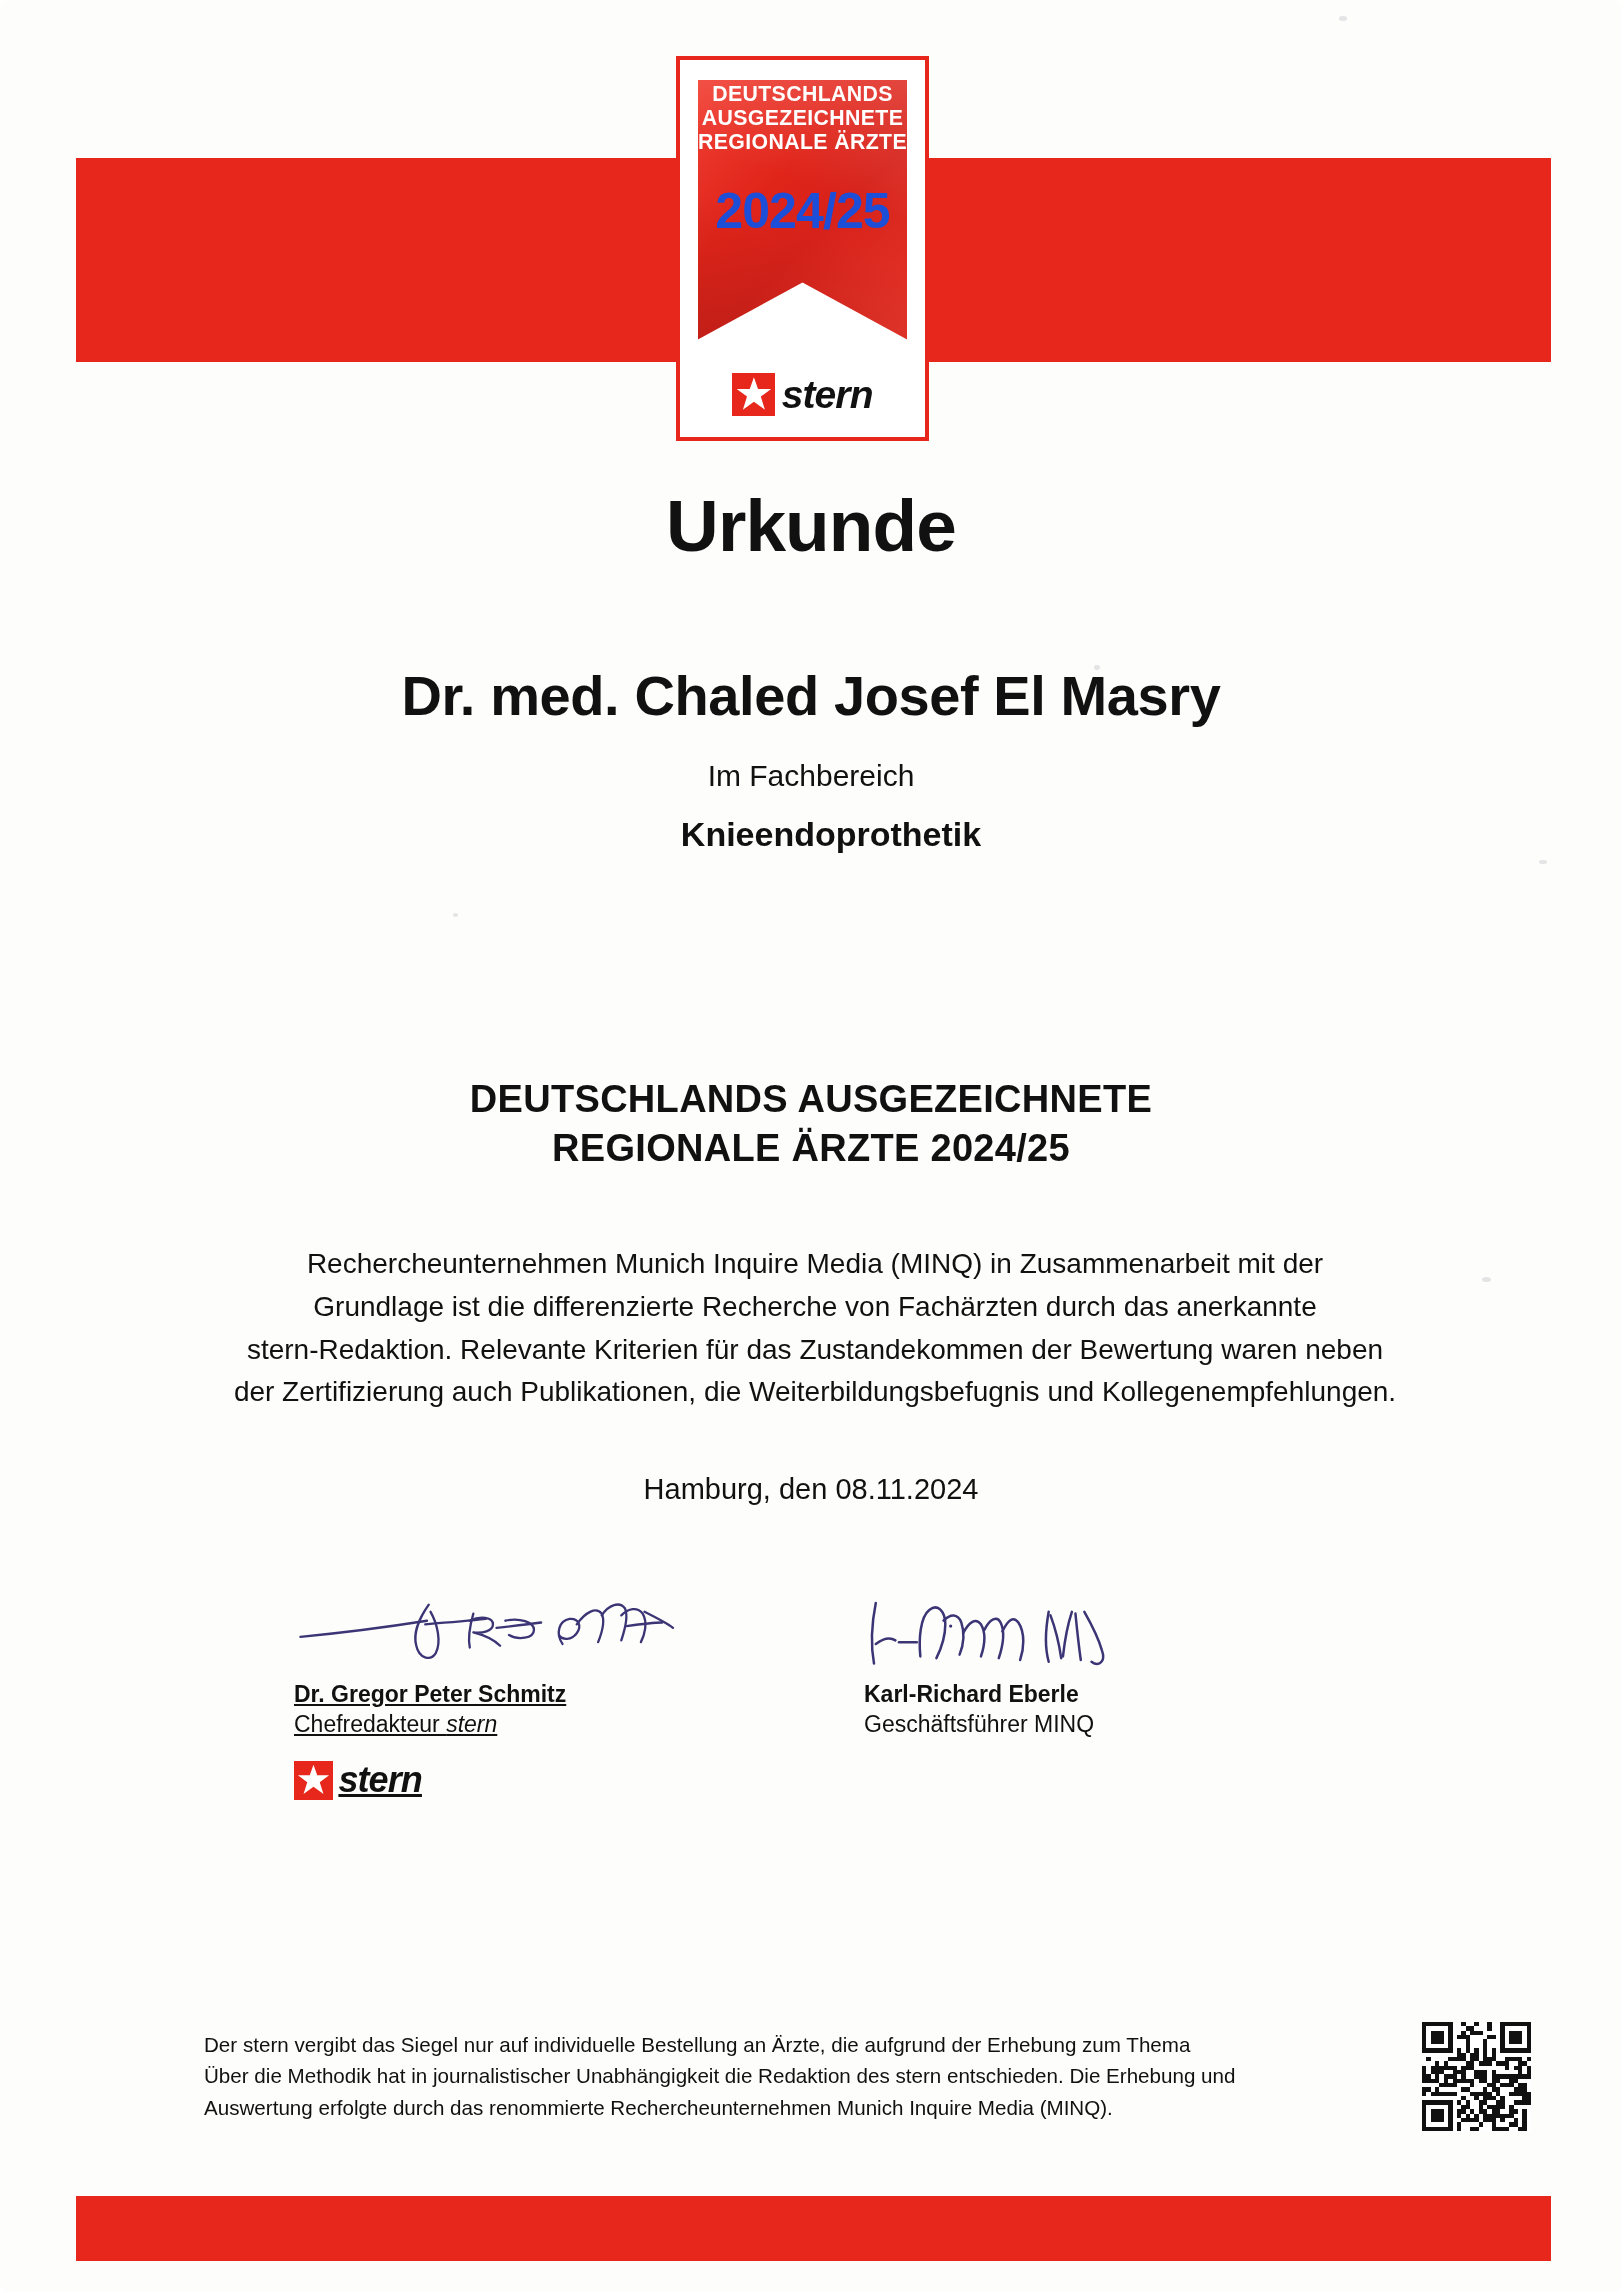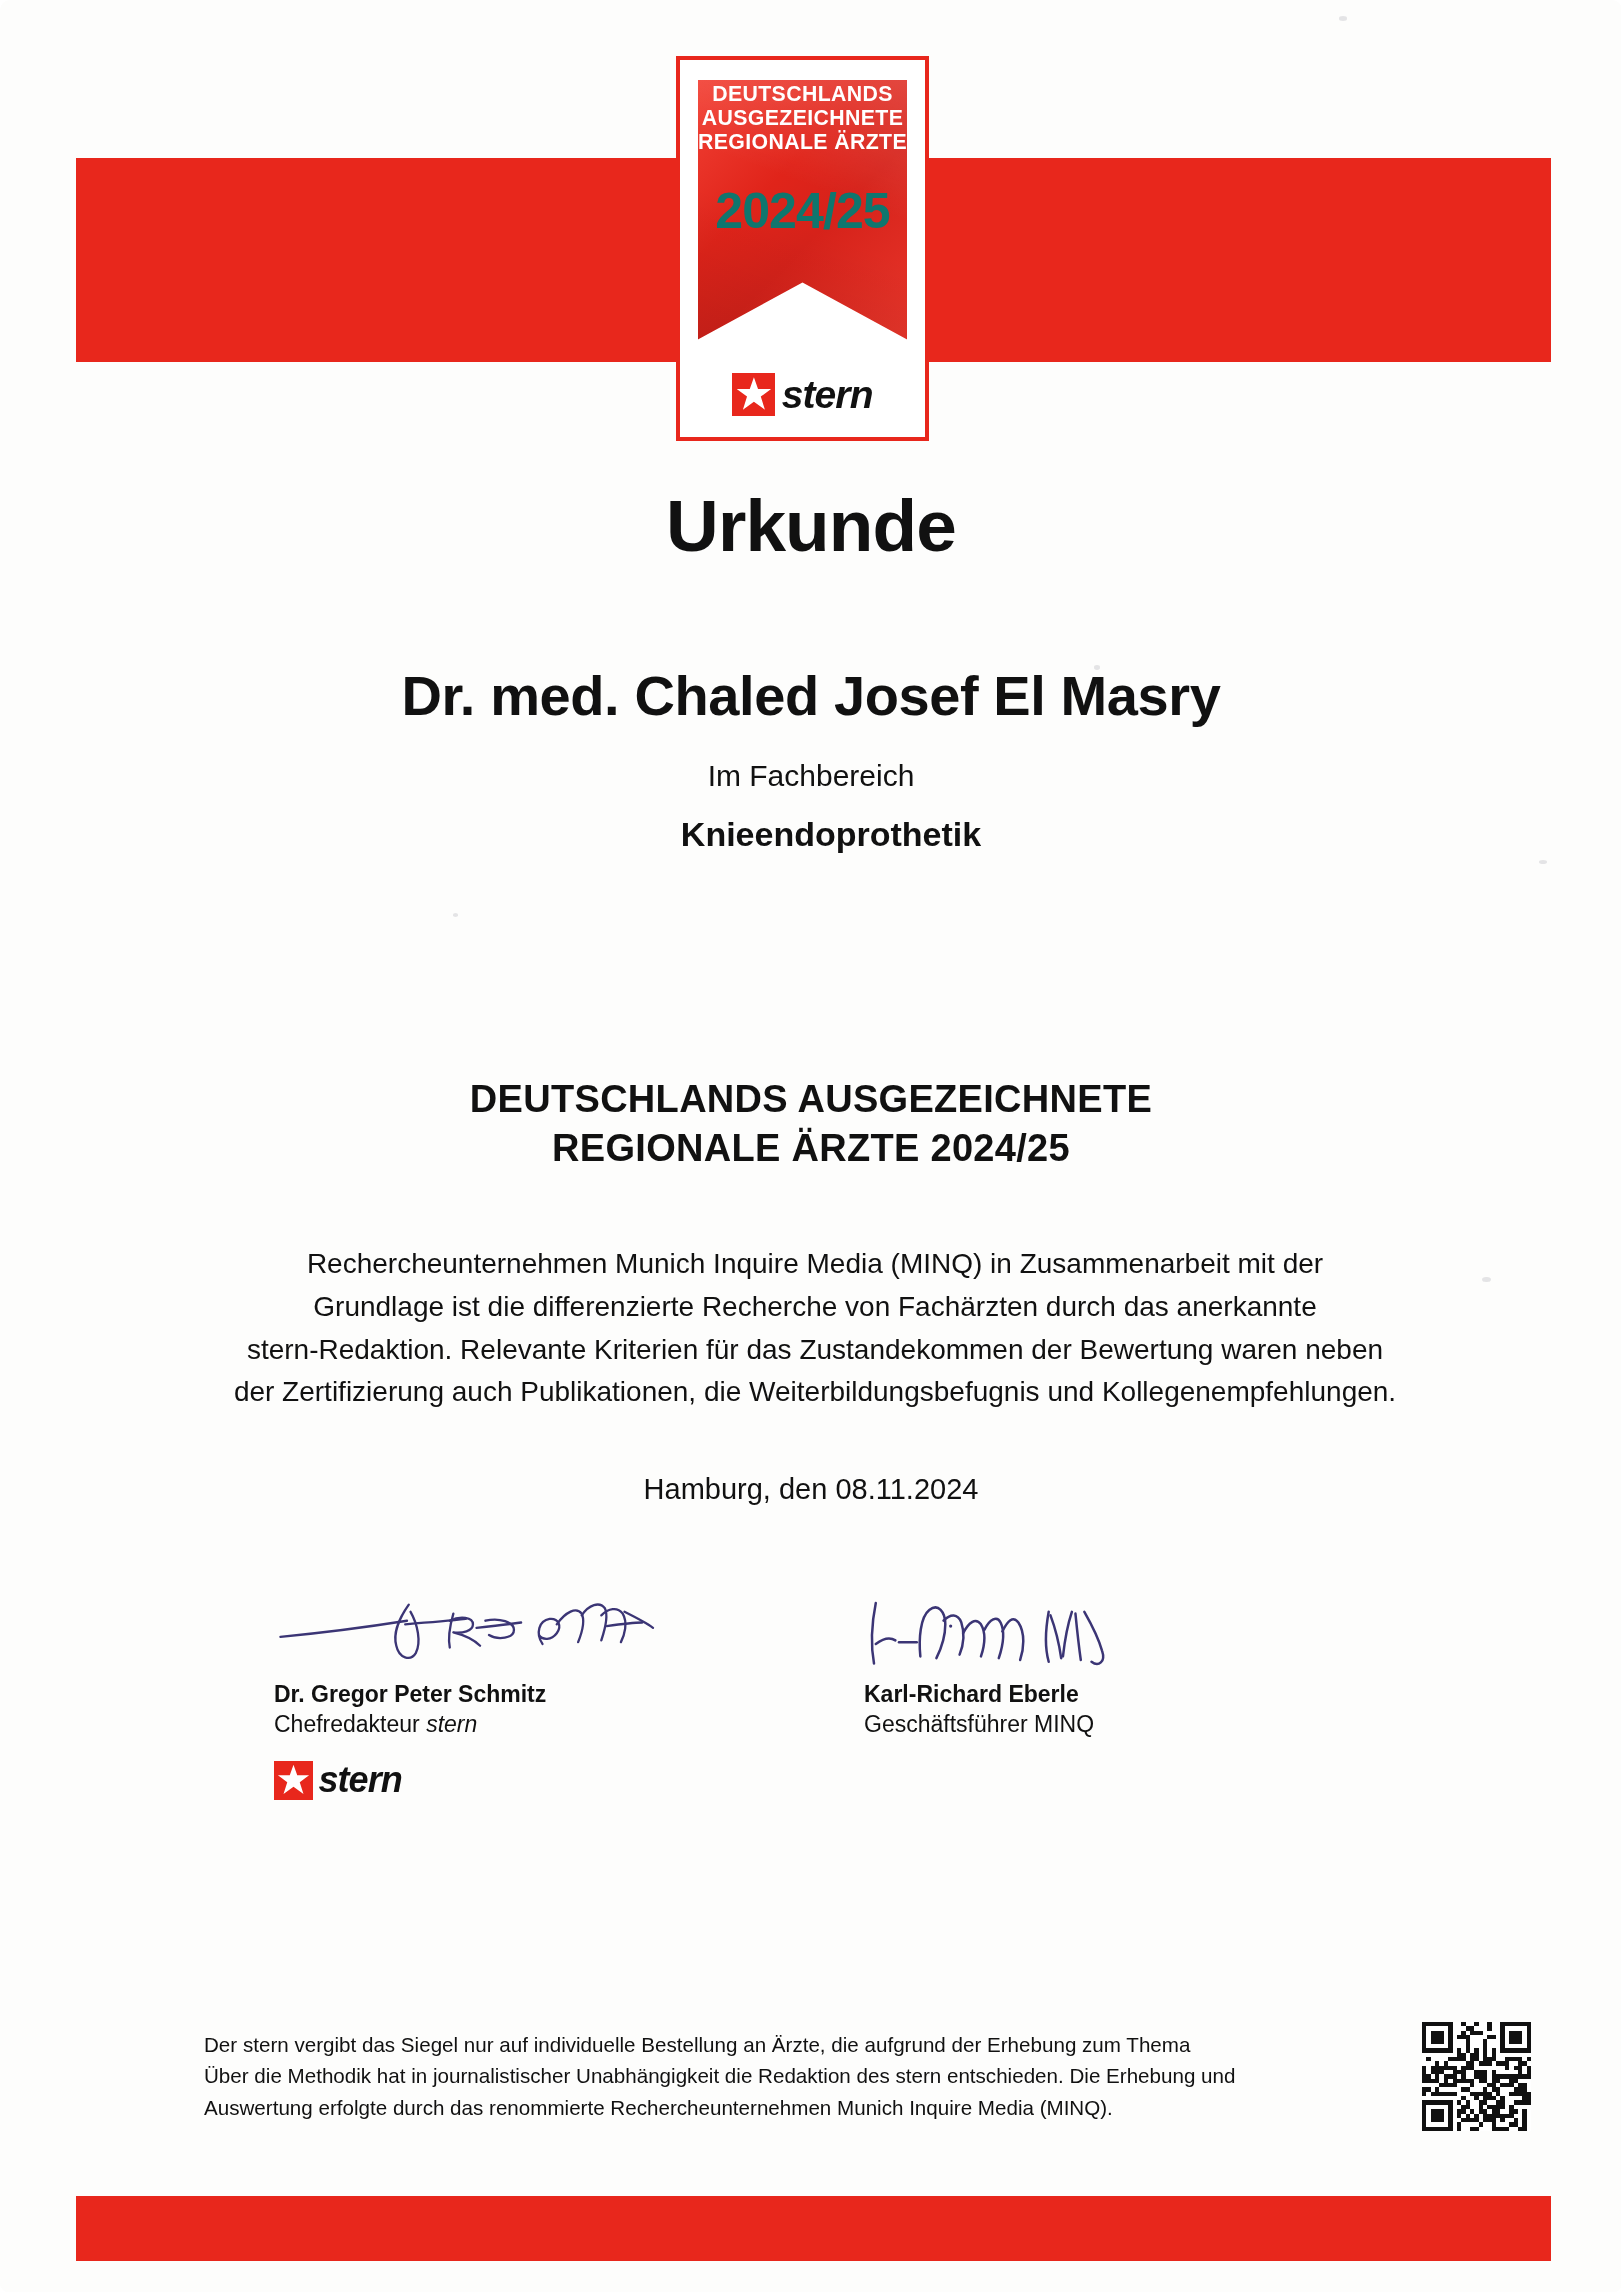--- a/index.html
+++ b/index.html
@@ -85,21 +85,21 @@
   }
   .seal-lines div {
     font-size: 22.4px;
     transform: scaleX(0.95);
   }
   .seal-year {
     position: absolute;
     left: 0; right: 0;
     top: 118px;
     text-align: center;
-    color: #0f766e;
+    color: #1d4ed8;
     font-weight: bold;
     font-size: 50px;
     letter-spacing: -0.9px;
     z-index: 2;
     line-height: 1;
   }
   .seal-sternlogo {
     position: absolute;
     left: 0; right: 0;
     bottom: 12.5px;
@@ -200,21 +200,21 @@
     font-size: 29px;
   }
 
   
   .sig-block {
     position: absolute;
     top: 1594px;
     width: 430px;
     text-align: left;
   }
-  .sig-left  { left: 274px; }
+  .sig-left  { left: 294px; text-decoration: underline; }
   .sig-right { left: 864px; }
 
   .sig-img {
     height: 82px;
     width: 100%;
     position: relative;
   }
   .sig-name {
     font-size: 23px;
     font-weight: bold;

